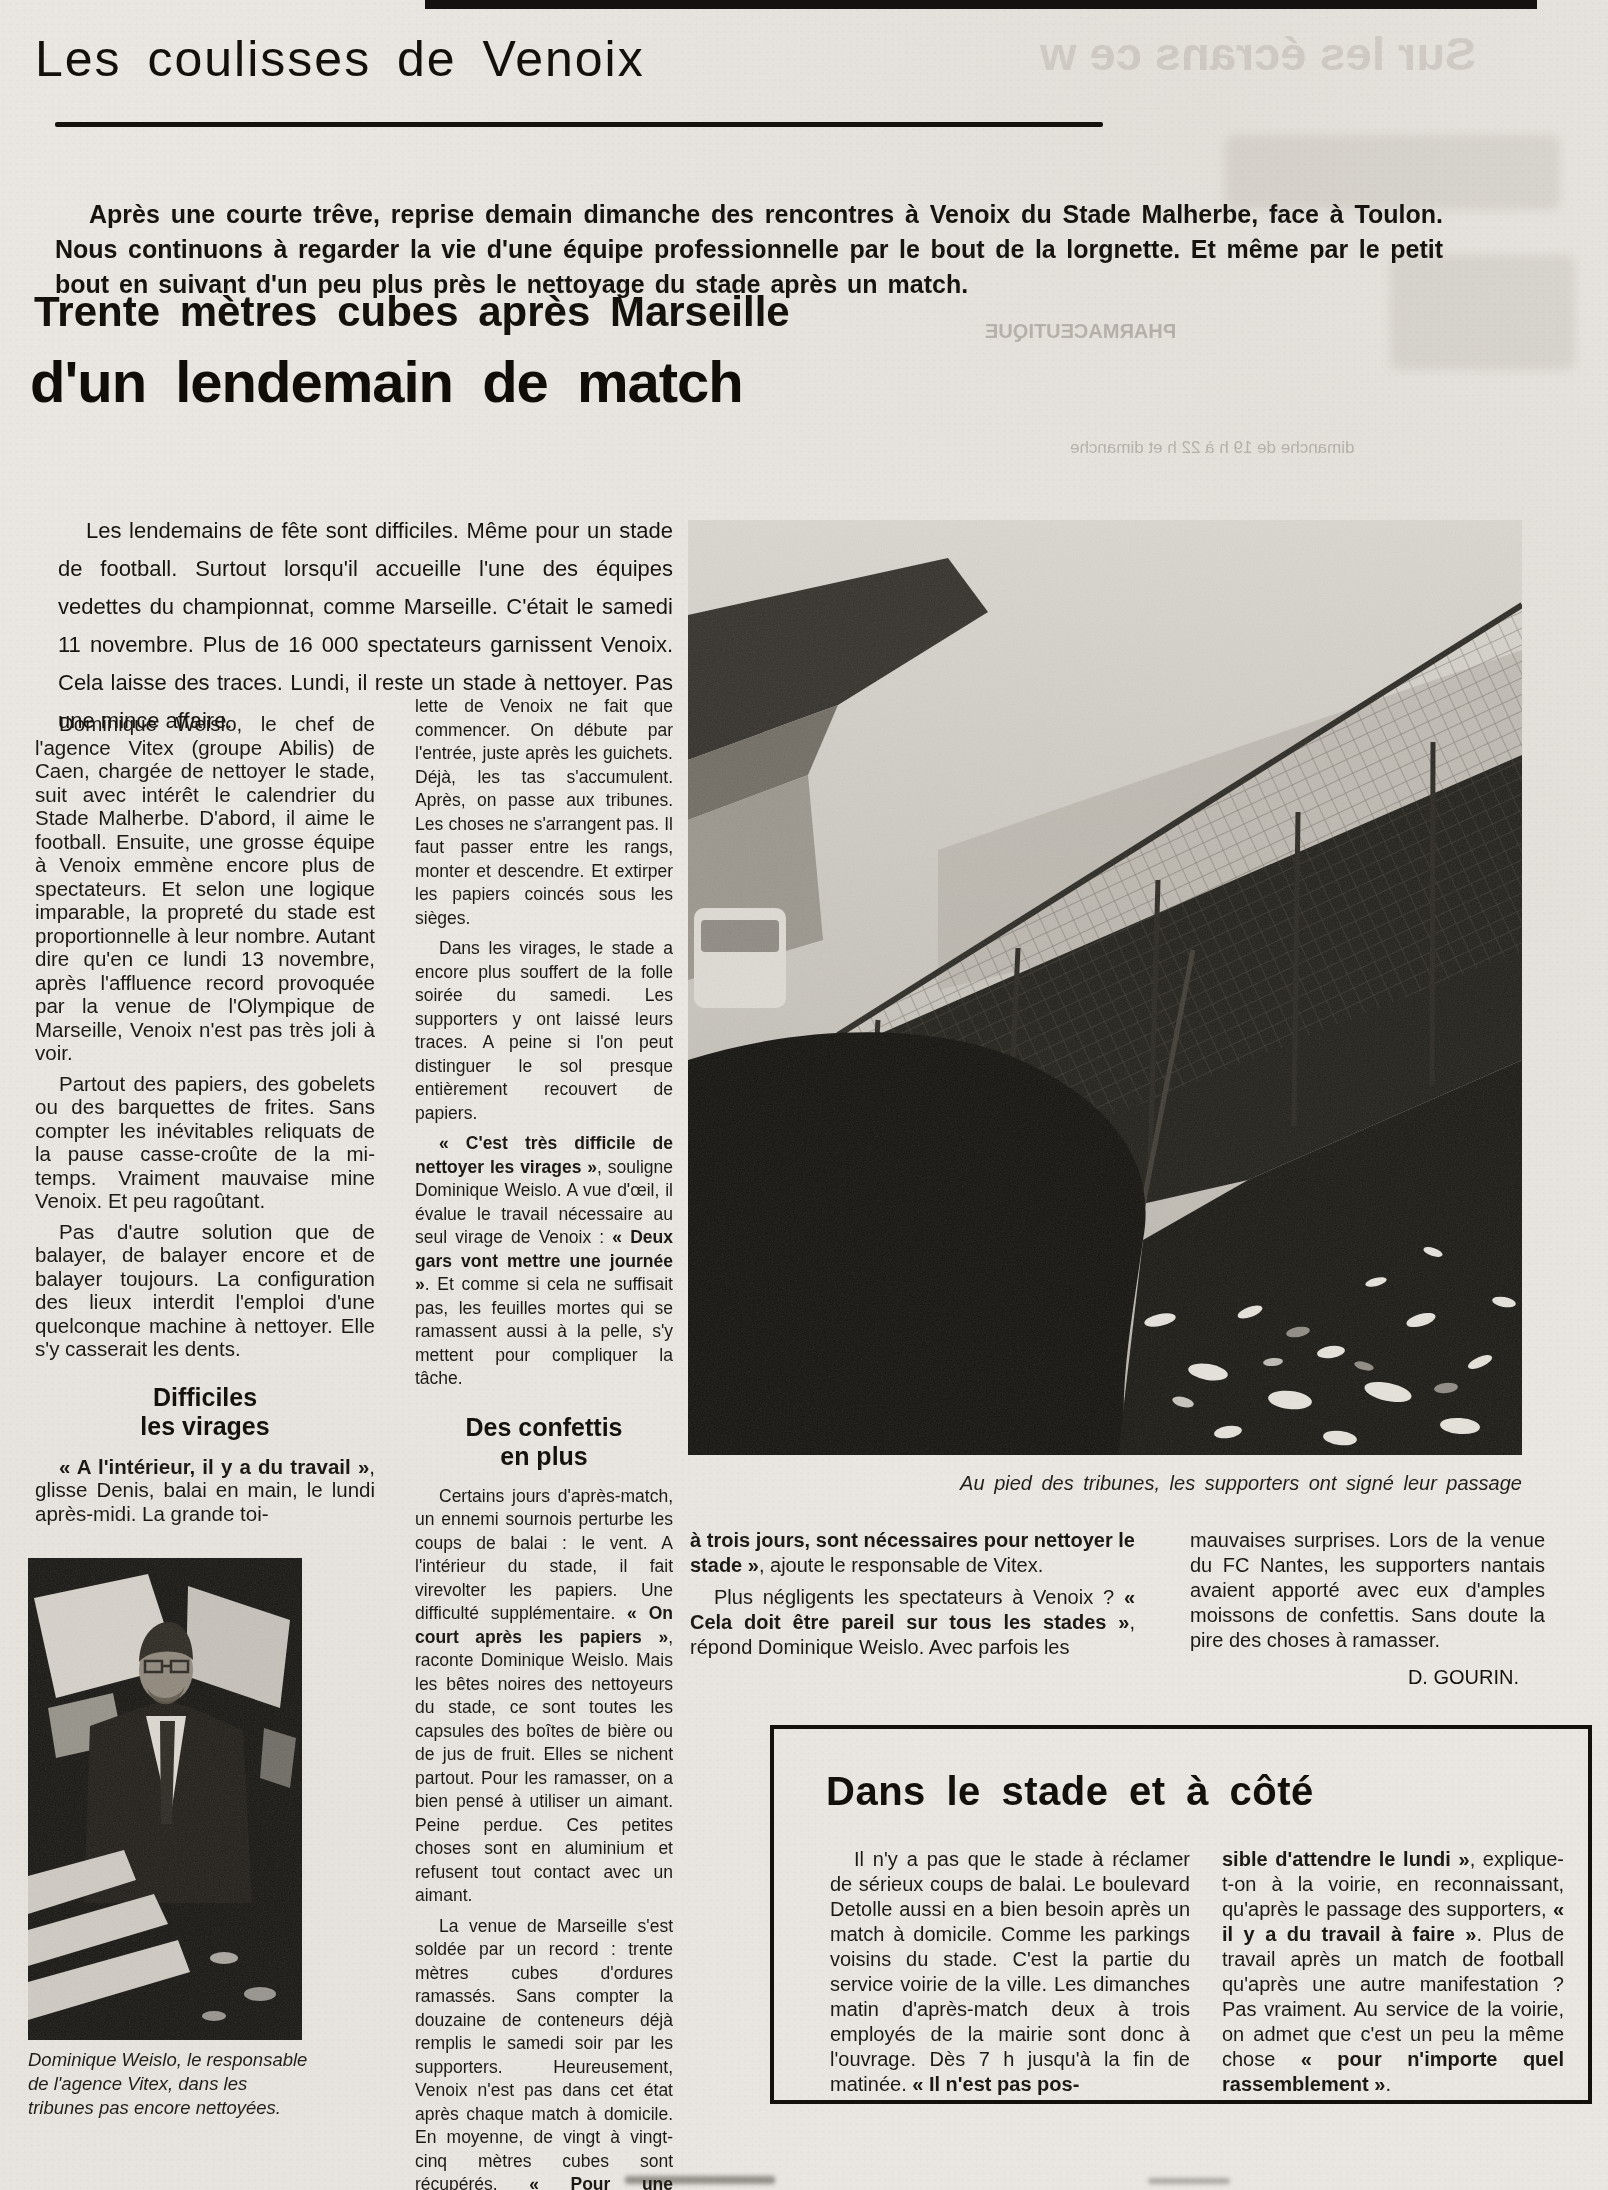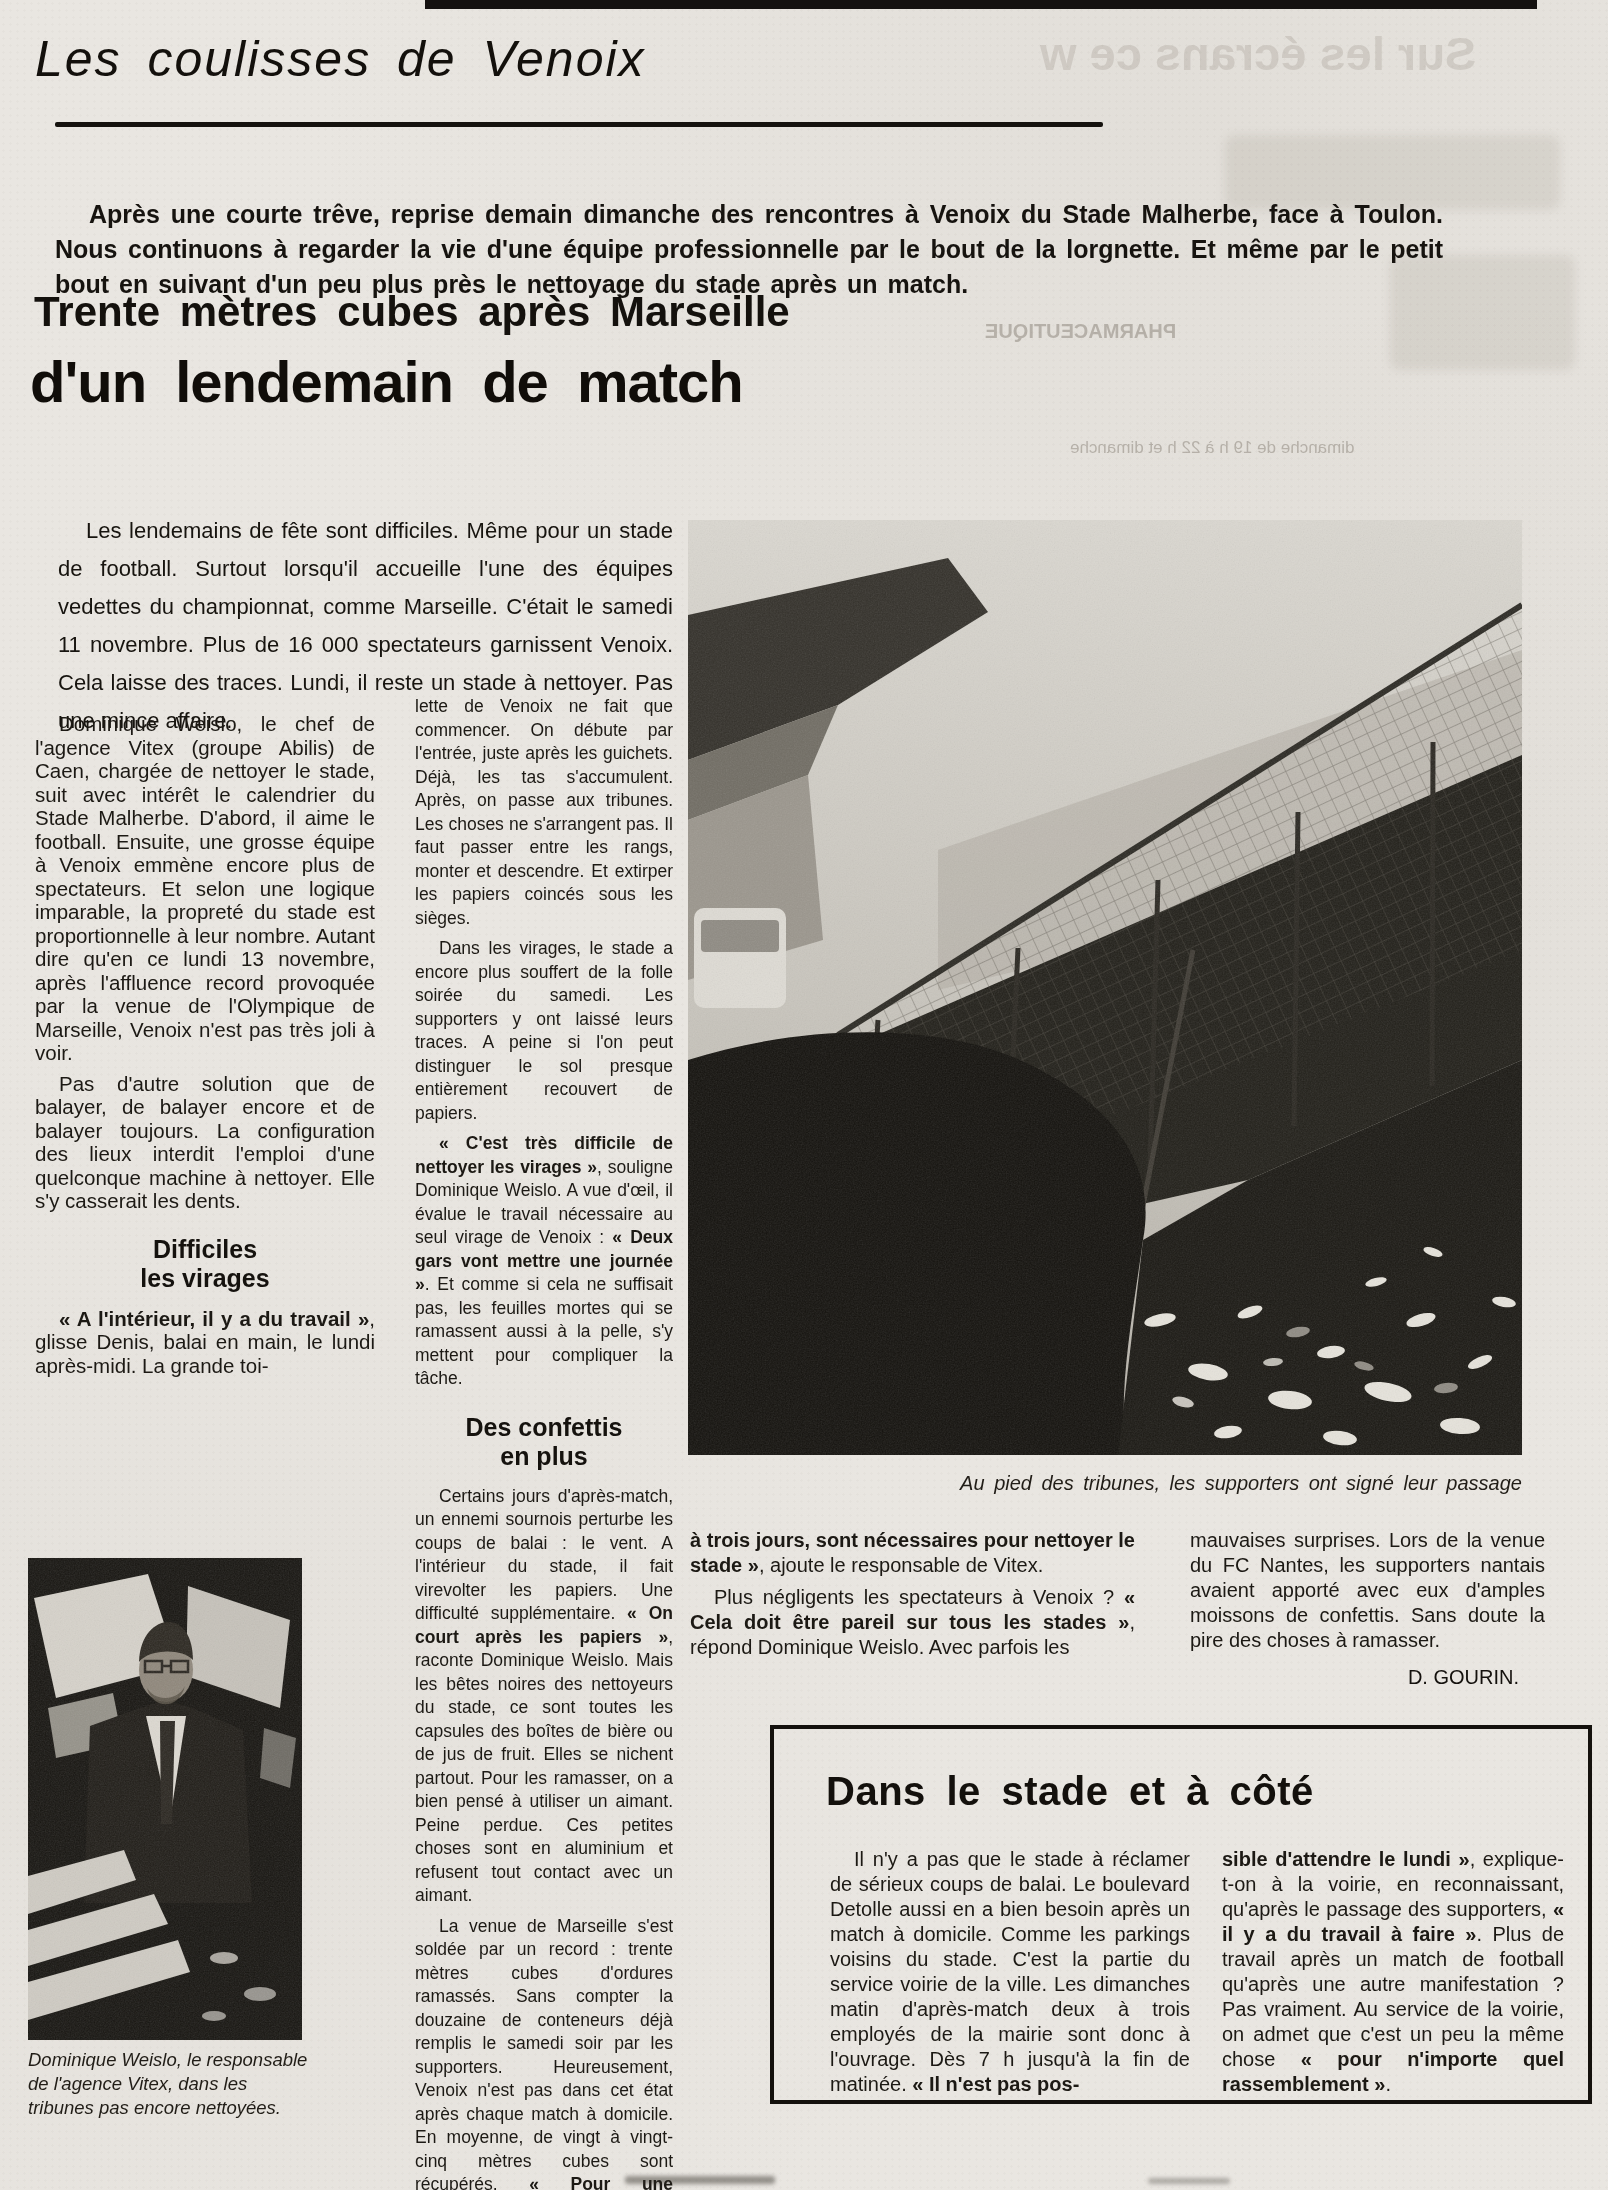--- a/index.html
+++ b/index.html
@@ -7,21 +7,21 @@
   .page{position:relative;width:1608px;height:2190px;overflow:hidden;
     background:#e9e6e1;
     background-image:
       radial-gradient(circle at 75% 6%, rgba(110,100,85,.06), transparent 38%),
       radial-gradient(circle at 92% 40%, rgba(110,100,85,.05), transparent 30%),
       radial-gradient(circle at 10% 80%, rgba(110,100,85,.04), transparent 35%),
       radial-gradient(rgba(60,52,40,.028) 1px, transparent 1.4px);
     background-size:auto,auto,auto,7px 7px;
     font-family:"Liberation Sans", sans-serif;color:#1a1713;}
   .abs{position:absolute;}
-  .masthead{font-style:italic;font-size:50px;letter-spacing:2px;word-spacing:10px;color:#13100c;}
+  .masthead{font-size:50px;letter-spacing:2px;word-spacing:10px;color:#13100c;}
   .rule{background:#15120e;border-radius:2px;}
   .standfirst{font-weight:bold;font-size:25px;line-height:35px;text-align:justify;text-indent:34px;
     word-spacing:3px;color:#16130f;margin-top:47px;}
   .kicker{font-weight:bold;font-size:42px;letter-spacing:0px;word-spacing:8px;color:#14110d;}
   .headline{font-weight:bold;font-size:58px;line-height:67px;letter-spacing:-1px;word-spacing:14px;color:#100d09;}
   .lede{font-size:22px;line-height:38px;text-align:justify;text-indent:28px;color:#17140f;}
   .bodycol{text-align:justify;color:#1c1914;}
   .col1{font-size:20.5px;line-height:23.5px;}
   .col2{font-size:17.5px;line-height:23.5px;}
   .col34{font-size:20px;line-height:25px;}
@@ -140,20 +140,21 @@
       </g>
       <rect x="0" y="0" width="834" height="935" filter="url(#grain)" opacity="0.15"></rect>
     </g>
   </svg>
 
   <div class="abs caption main-caption" style="left:688px;top:1472px;width:834px;text-align:right;">Au pied des tribunes, les supporters ont signé leur passage</div>
 
   <div class="abs bodycol col1" style="left:35px;top:712px;width:340px;">
     <div>
         <p class="para"><span>Dominique Weislo, le chef de l'agence Vitex (groupe Abilis) de Caen, chargée de nettoyer le stade, suit avec intérêt le calendrier du Stade Malherbe. D'abord, il aime le football. Ensuite, une grosse équipe à Venoix emmène encore plus de spectateurs. Et selon une logique imparable, la propreté du stade est proportionnelle à leur nombre. Autant dire qu'en ce lundi 13 novembre, après l'affluence record provoquée par la venue de l'Olympique de Marseille, Venoix n'est pas très joli à voir.</span></p>
+        <p class="para"><span>Partout des papiers, des gobelets ou des barquettes de frites. Sans compter les inévitables reliquats de la pause casse-croûte de la mi-temps. Vraiment mauvaise mine Venoix. Et peu ragoûtant.</span></p>
         <p class="para"><span>Pas d'autre solution que de balayer, de balayer encore et de balayer toujours. La configuration des lieux interdit l'emploi d'une quelconque machine à nettoyer. Elle s'y casserait les dents.</span></p>
       </div>
     <div class="subhead">
       <div>Difficiles</div>
       <div>les virages</div>
     </div>
     <div>
         <p class="para"><span class="b">« A l'intérieur, il y a du travail »</span><span>, glisse Denis, balai en main, le lundi après-midi. La grande toi-</span></p>
       </div>
   </div>

